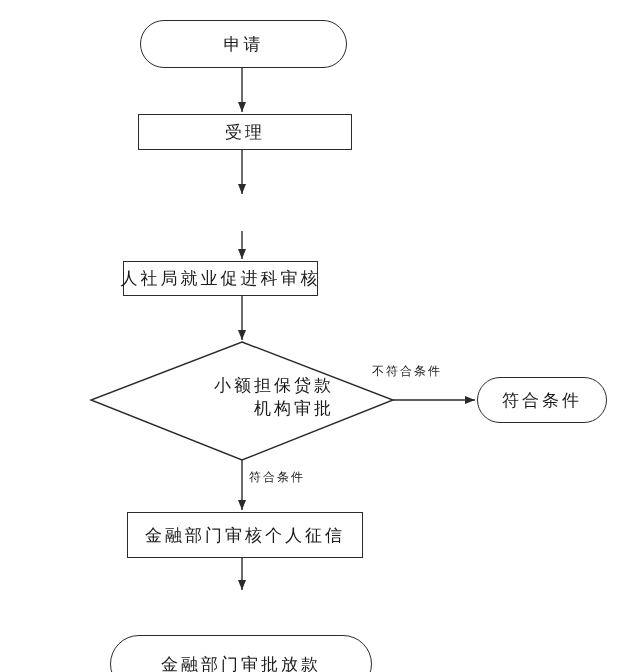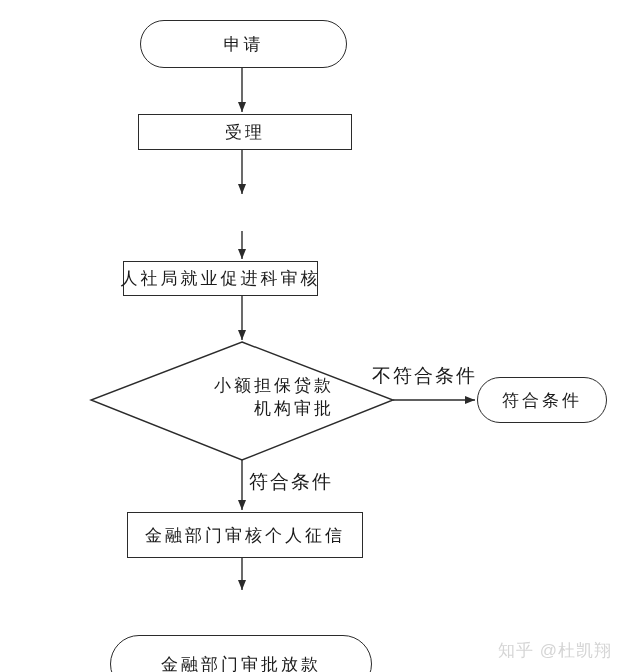--- a/index.html
+++ b/index.html
@@ -23,21 +23,21 @@
   #n-review { left:123px; top:261px; width:195px; height:35px; }
   #n-credit { left:127px; top:512px; width:236px; height:46px; }
   #n-grant  { left:110px; top:592px; width:262px; height:58px; border-radius:29px;margin-top:43px; }
   #n-reject { left:477px; top:377px; width:130px; height:46px; border-radius:23px; }
   .decision-label {
     position:absolute; left:150px; top:374px; width:184px;
     font-size:17px; letter-spacing:3px; line-height:23px;
     text-align:right; white-space:pre-line;
   }
   .edge-label {
-    position:absolute; font-size:19px; letter-spacing:2px; white-space:nowrap;
+    position:absolute; font-size:12px; letter-spacing:2px; white-space:nowrap;
   }
   #lbl-fail { left:372px; top:363px; }
   #lbl-pass { left:249px; top:469px; }
   .watermark {
     position:absolute; right:12px; bottom:10px;
     font-family:"Liberation Sans","DejaVu Sans",sans-serif;
     font-size:17px; letter-spacing:1px; color:#d5d5d5;
     text-shadow:1px 1px 0 #ffffff; white-space:nowrap;
   }
 </style>
@@ -77,15 +77,14 @@
   <div class="node" id="n-reject">符合条件</div>
 
   <div class="node" id="n-credit">金融部门审核个人征信</div>
 
   <div class="node" id="n-grant">金融部门审批放款</div>
 
   <div class="edge-label" id="lbl-fail">不符合条件</div>
 
   <div class="edge-label" id="lbl-pass">符合条件</div>
 
-  <div class="watermark">知乎 @杜凯翔</div>
 
 </div>
 
 </body></html>

